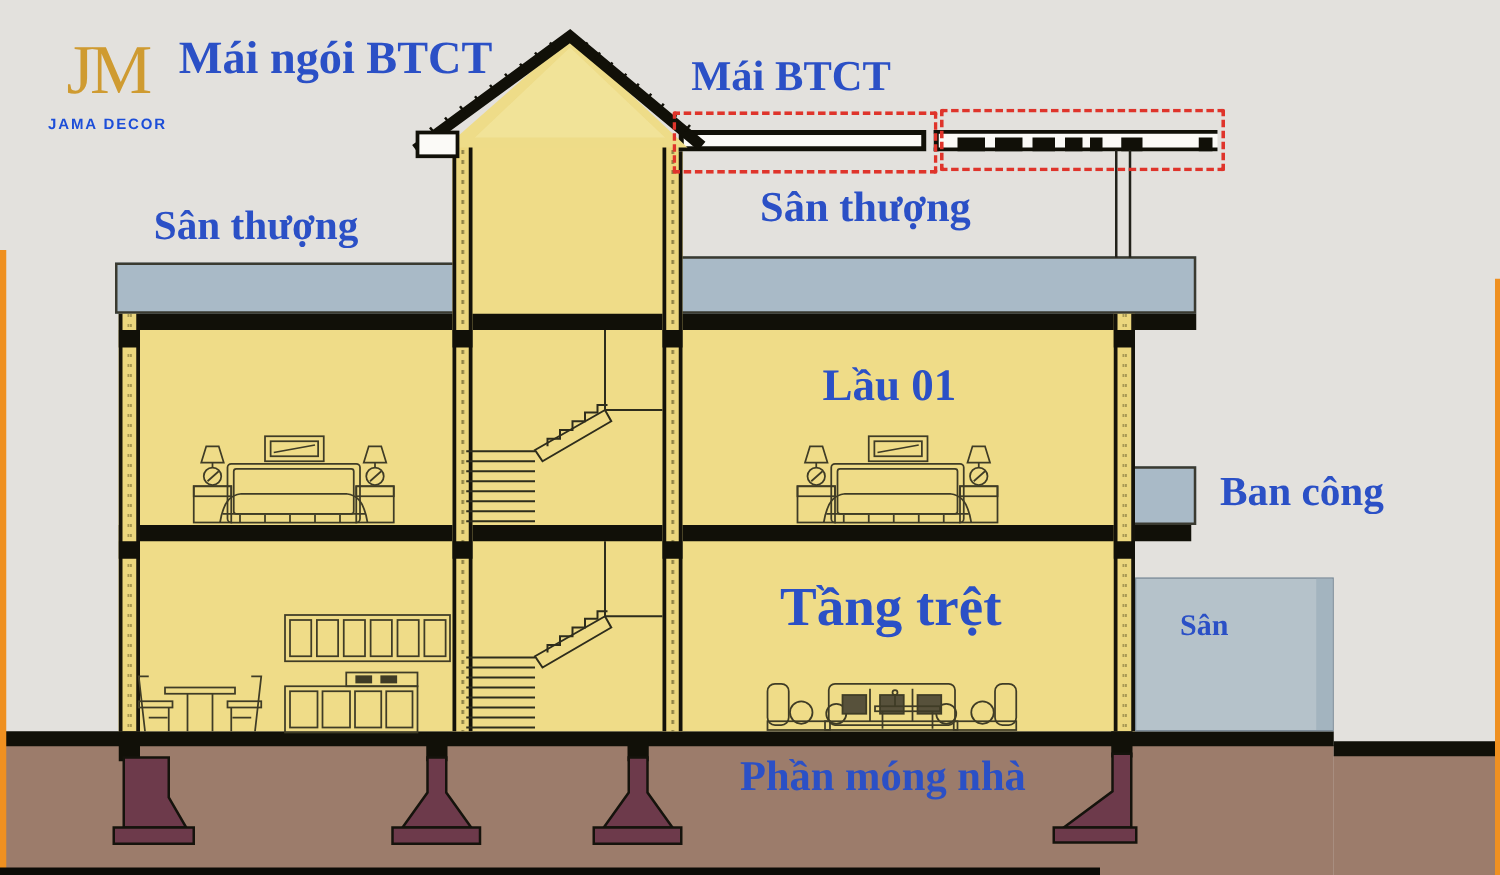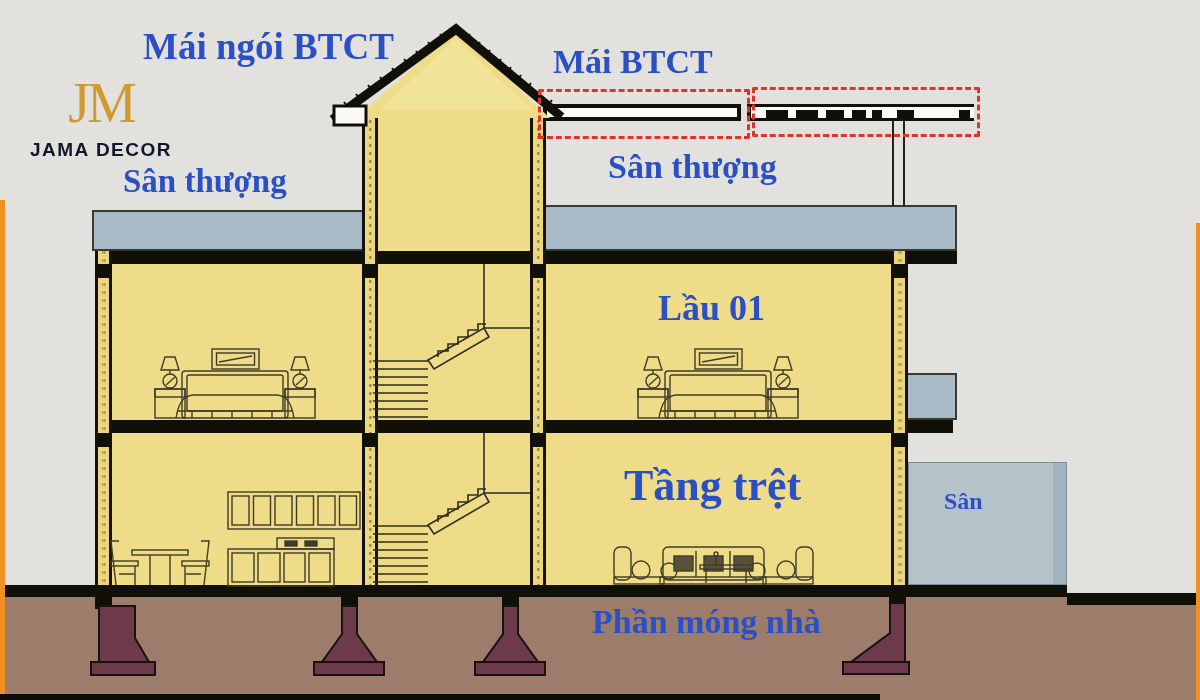--- a/index.html
+++ b/index.html
@@ -200,22 +200,23 @@
 
   <div class="abs" style="left:0;top:200px;width:5px;height:500px;background:#ef9020;"></div>
   <div class="abs" style="left:1196px;top:223px;width:4px;height:477px;background:#ef9020;"></div>
   <div class="abs" style="left:0;top:694px;width:880px;height:6px;background:#0c0b07;"></div>
 
   <div class="lbl" style="left:143px;top:28px;font-size:37px;">Mái ngói BTCT</div>
   <div class="lbl" style="left:553px;top:44px;font-size:34px;">Mái BTCT</div>
   <div class="lbl" style="left:123px;top:164px;font-size:33px;">Sân thượng</div>
   <div class="lbl" style="left:608px;top:149px;font-size:34px;">Sân thượng</div>
   <div class="lbl" style="left:658px;top:290px;font-size:36px;">Lầu 01</div>
+  <div class="lbl" style="left:976px;top:377px;font-size:33px;">Ban công</div>
   <div class="lbl" style="left:624px;top:463px;font-size:44px;">Tầng trệt</div>
   <div class="lbl" style="left:944px;top:489px;font-size:24px;">Sân</div>
   <div class="lbl" style="left:592px;top:604px;font-size:34px;">Phần móng nhà</div>
 
-  <div class="abs" style="left:26px;top:30px;width:150px;height:95px;margin-top:47px;">
+  <div class="abs" style="left:11px;top:30px;width:150px;height:95px;">
     <div style="position:absolute;left:0;top:-6px;width:150px;text-align:center;font-family:'Liberation Serif',serif;font-size:56px;font-weight:400;color:#cf9b31;letter-spacing:-3px;">JM</div>
-    <div style="position:absolute;left:0;top:62px;width:150px;text-align:center;font-family:'Liberation Sans',sans-serif;font-size:19px;font-weight:700;color:#0f172a;letter-spacing:1.5px;">JAMA DECOR</div>
+    <div style="position:absolute;left:0;top:62px;width:150px;text-align:center;font-family:'Liberation Sans',sans-serif;font-size:12px;font-weight:700;color:#1d4ed8;letter-spacing:1.5px;">JAMA DECOR</div>
   </div>
 
 </div>
 
 </body></html>

